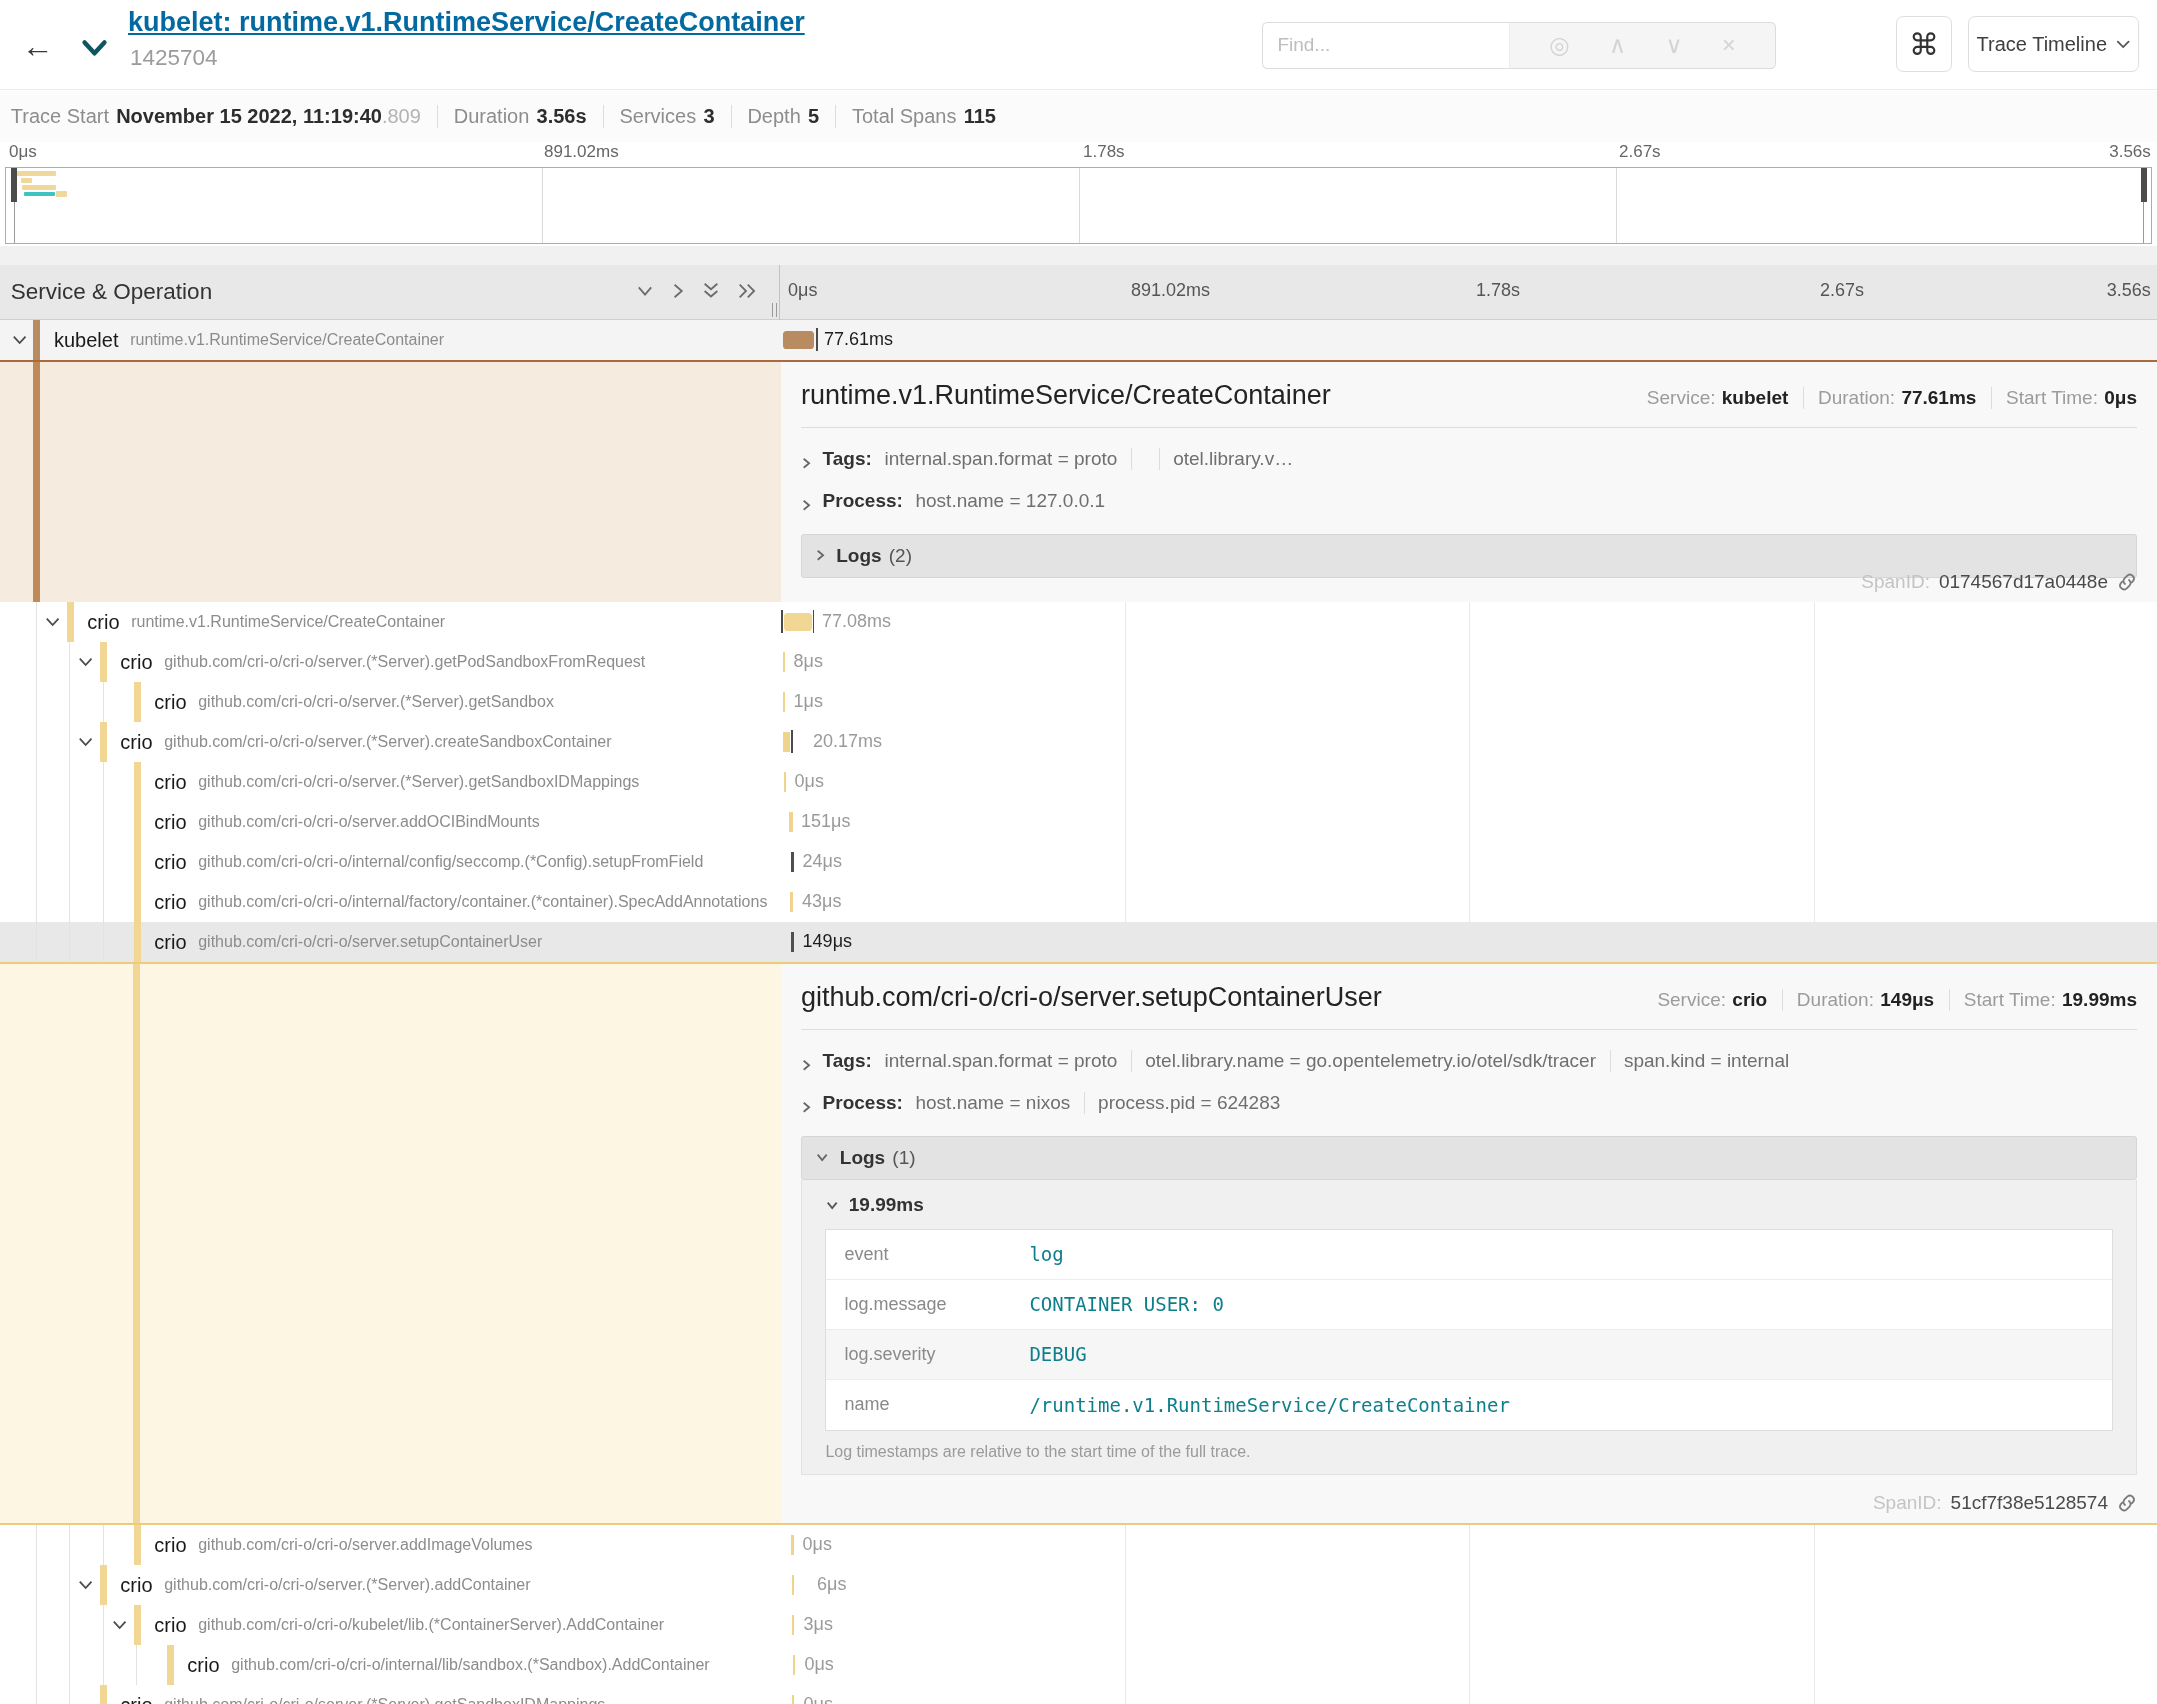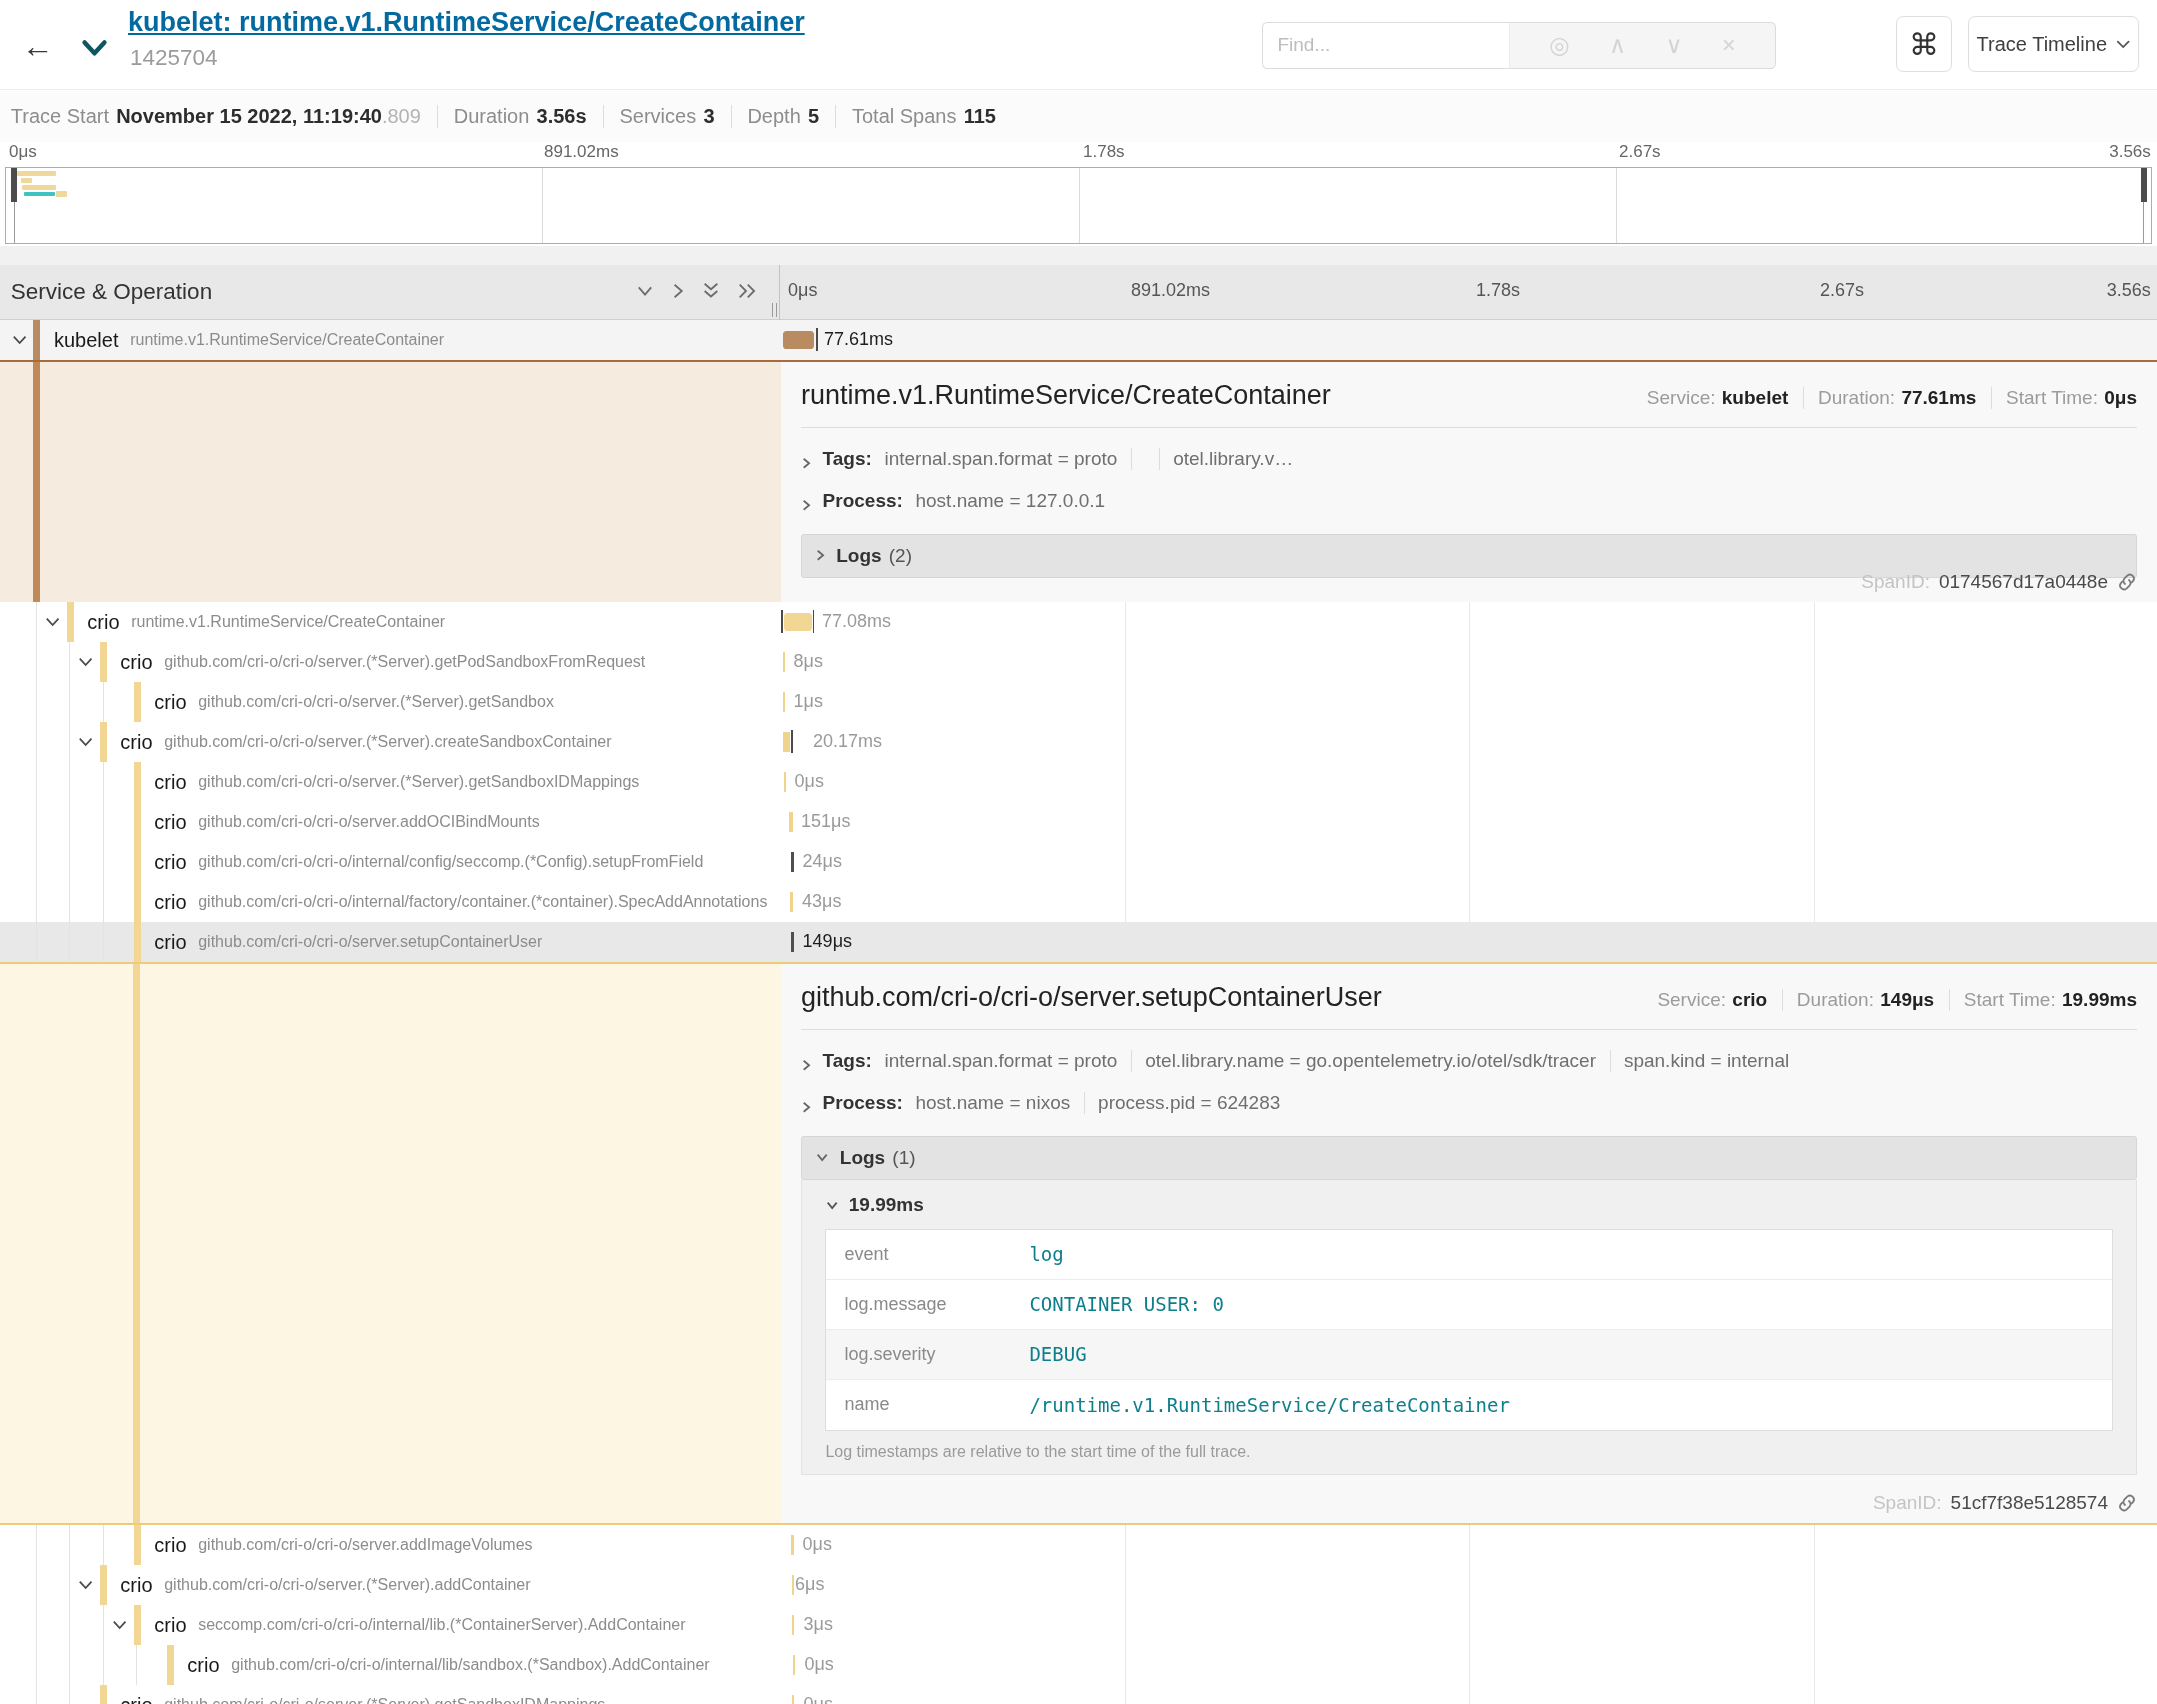--- a/index.html
+++ b/index.html
@@ -558,37 +558,37 @@
             <svg width="15.3" height="11.7" viewBox="0 0 17 13">
               <polyline points="2,3 8.5,10 15,3" fill="none" stroke="#4a4a4a" stroke-width="2"></polyline>
             </svg>
           </span>
         <span class="stripe" style="background:#f2d794"></span>
         <span class="svc">crio</span>
         <span class="op">github.com/cri-o/cri-o/server.(*Server).addContainer</span>
       </div>
       <div class="row-right">
         <div class="tickbar" style="left:10.8px"></div>
-        <span class="durlbl" style="left:14px">6μs</span>
+        <span class="durlbl" style="left:36px">6μs</span>
       </div>
     </div>
 
     <div class="row">
       <div class="row-left pl3">
         <i class="g" style="left:36px"></i>
           <i class="g" style="left:69px"></i>
           <i class="g" style="left:103px"></i>
         <span class="chevslot">
             <svg width="15.3" height="11.7" viewBox="0 0 17 13">
               <polyline points="2,3 8.5,10 15,3" fill="none" stroke="#4a4a4a" stroke-width="2"></polyline>
             </svg>
           </span>
         <span class="stripe" style="background:#f2d794"></span>
         <span class="svc">crio</span>
-        <span class="op">seccomp.com/cri-o/cri-o/internal/lib.(*ContainerServer).AddContainer</span>
+        <span class="op">github.com/cri-o/cri-o/kubelet/lib.(*ContainerServer).AddContainer</span>
       </div>
       <div class="row-right">
         <div class="tickbar" style="left:10.8px"></div>
         <span class="durlbl" style="left:22.5px">3μs</span>
       </div>
     </div>
 
     <div class="row">
       <div class="row-left pl4">
         <i class="g" style="left:36px"></i>

